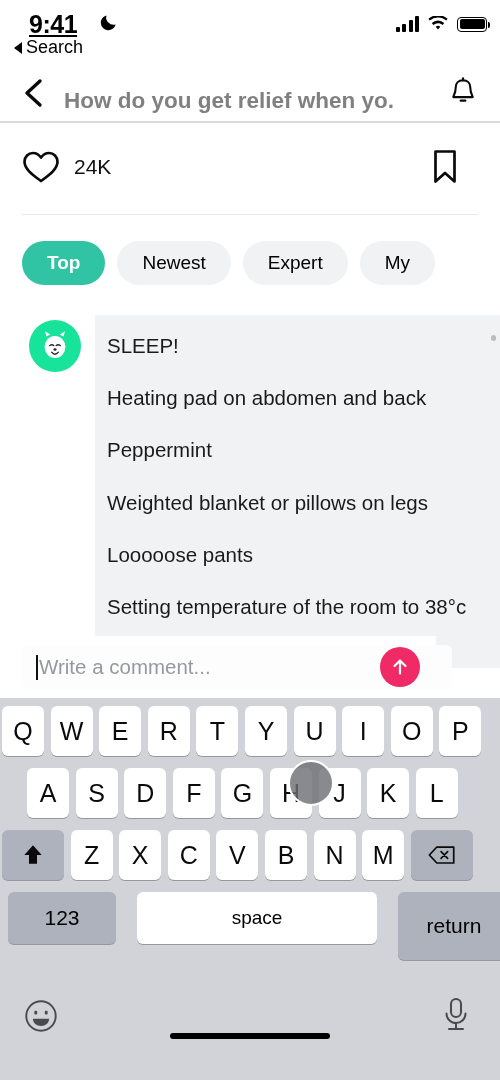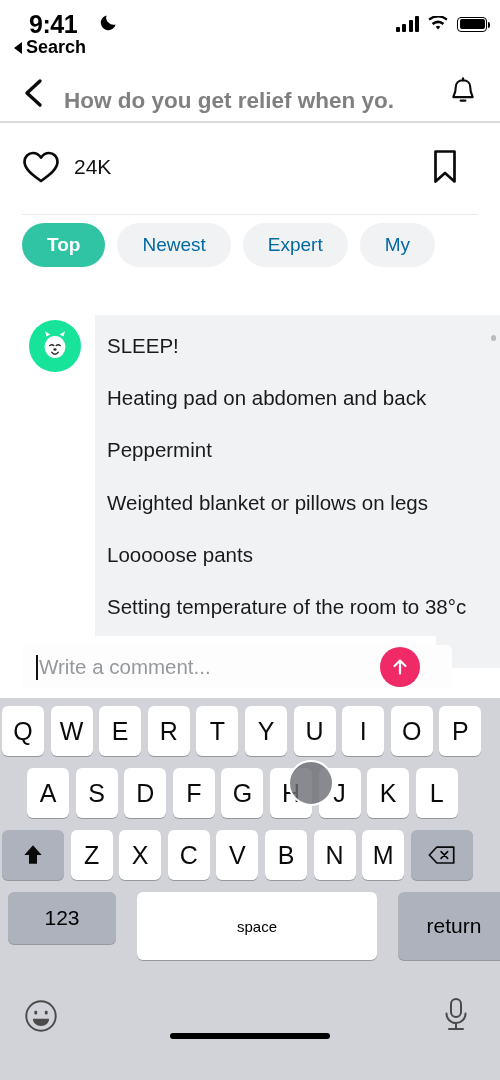--- a/index.html
+++ b/index.html
@@ -8,26 +8,26 @@
     font-family: "Liberation Sans", sans-serif;
     background: #ffffff;
     overflow: hidden;
   }
   #app { position: relative; width: 500px; height: 1080px; background:#fff; }
 
   
   .statusbar { position:absolute; top:0; left:0; width:500px; height:66px; }
   .sb-time {
     position:absolute; left:29px; top:10px;
-    font-size:25px; font-weight:bold; color:#000; letter-spacing:-0.5px;
+    font-size:25px; font-weight:bold; color:#000; letter-spacing:-0.5px;text-decoration:underline;
   }
   .sb-moon { position:absolute; left:99px; top:13px; width:19px; height:19px; }
   .sb-back {
     position:absolute; left:14px; top:37px;
-    font-size:18px; font-weight:700; color:#000;
+    font-size:18px; font-weight:400; color:#000;
     display:flex; align-items:center; gap:4px;
   }
   .sb-back .tri {
     width:0;height:0;border-top:6px solid transparent;border-bottom:6px solid transparent;
     border-right:8px solid #000; display:inline-block;
   }
   .sb-right { position:absolute; right:13px; top:16px; display:flex; align-items:center; gap:8px; }
   .bars { display:flex; align-items:flex-end; gap:2.5px; height:16px; }
   .bars i { display:block; width:4px; background:#000; border-radius:1px; }
   .bars i:nth-child(1){height:5px}.bars i:nth-child(2){height:8px}
@@ -54,24 +54,24 @@
   .nav-rule { position:absolute; top:121px; left:0; width:500px; height:1.5px; background:#d8dadc; }
 
   
   .engage { position:absolute; top:140px; left:0; width:487px; height:70px; }
   .like { position:absolute; left:22px; top:10px; display:flex; align-items:center; gap:14px; }
   .like-count { font-size:21px; color:#111; }
   .bookmark { position:absolute; right:28px; top:9px; }
   .engage-rule { position:absolute; top:214px; left:22px; width:456px; height:1.2px; background:#e9eaec; }
 
   
-  .tabs { position:absolute; top:223px; left:22px; display:flex; gap:12px; }
+  .tabs { position:absolute; top:241px; left:22px; display:flex; gap:12px; }
   .tab {
     height:44px; border-radius:22px; display:flex; align-items:center; justify-content:center;
-    font-size:19px; padding:0 25px; color:#0369a1; background:#f1f2f4;
+    font-size:19px; padding:0 25px; color:#000000; background:#f1f2f4;
   }
   .tab.active { background:#30c4a4; color:#ffffff; font-weight:600; }
 
   
   .answer { position:absolute; top:315px; left:0; width:500px; }
   .avatar {
     position:absolute; left:29px; top:5px; width:52px; height:52px; border-radius:50%;
     background:#17e39a; display:flex; align-items:center; justify-content:center;
   }
   .bubble {
@@ -107,21 +107,21 @@
   .row1 { top:8px; left:2px; gap:6.6px; }
   .row1 .key { width:42px; height:50px; }
   .row2 { top:70px; left:27px; gap:6.6px; }
   .row2 .key { width:42px; height:50px; }
   .row3 { top:132px; left:2px; gap:6.6px; }
   .row3 .key { width:42px; height:50px; }
   .key.wide { width:62px; background:#aeb2bc; }
   .row4 { top:194px; left:8px; gap:21px; }
   .k123 { width:108px; height:52px; background:#aeb2bc; font-size:21px; border-radius:6px;
     display:flex;align-items:center;justify-content:center;box-shadow:0 1px 0 rgba(0,0,0,0.28); }
-  .kspace { width:240px; height:68px; background:#fff; font-size:15px; border-radius:6px;
+  .kspace { width:240px; height:52px; background:#fff; font-size:19px; border-radius:6px;
     display:flex;align-items:center;justify-content:center;box-shadow:0 1px 0 rgba(0,0,0,0.28);text-align:right; }
   .kreturn { width:112px; height:68px; background:#aeb2bc; font-size:21px; border-radius:6px;
     display:flex;align-items:center;justify-content:center;box-shadow:0 1px 0 rgba(0,0,0,0.28); }
   .kb-bottom { position:absolute; top:295px; left:0; width:500px; height:60px; }
   .emoji-key { position:absolute; left:22px; top:4px; }
   .mic-key { position:absolute; right:28px; top:2px; }
   .home-ind { position:absolute; bottom:14px; left:50%; transform:translateX(-50%);
     width:160px; height:6px; background:#000; border-radius:3px; }
 
   

